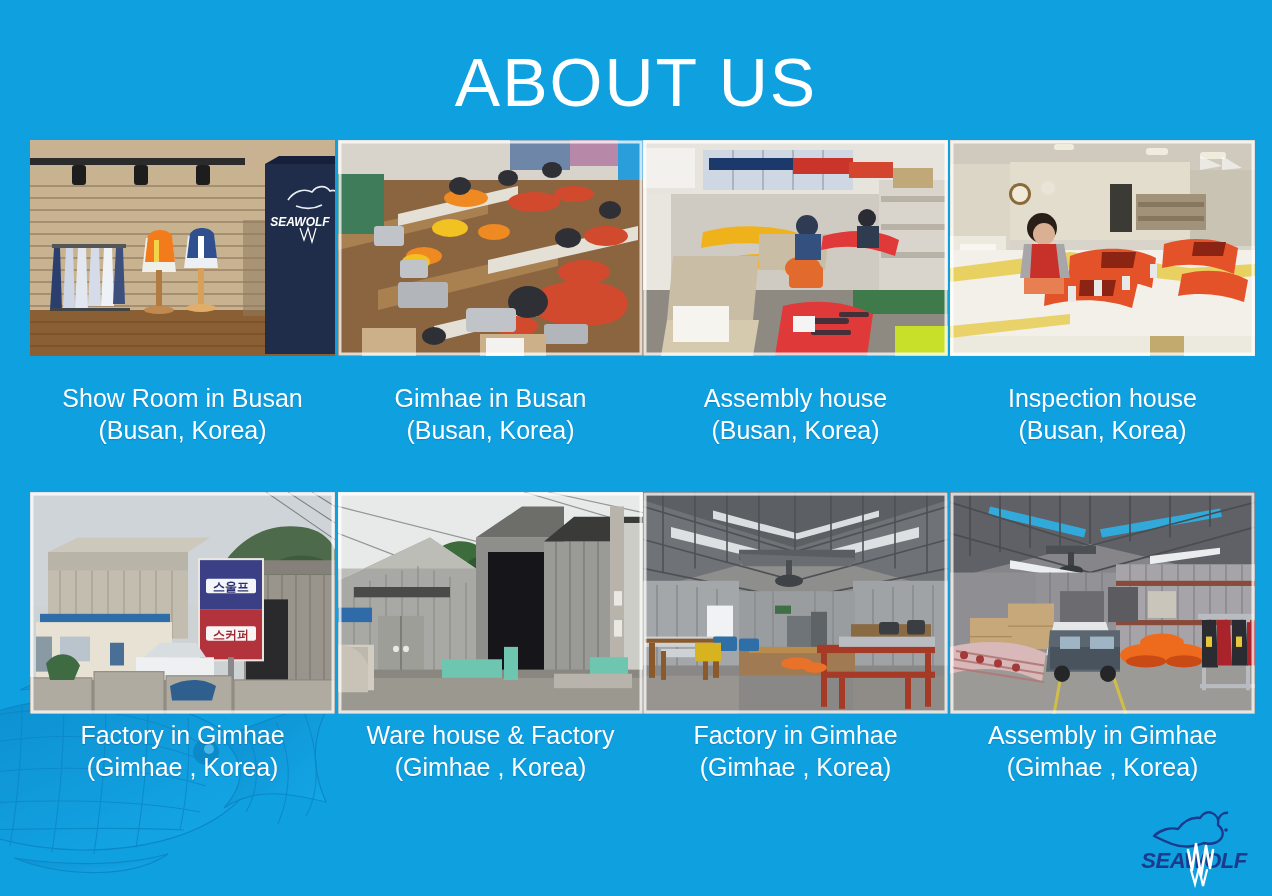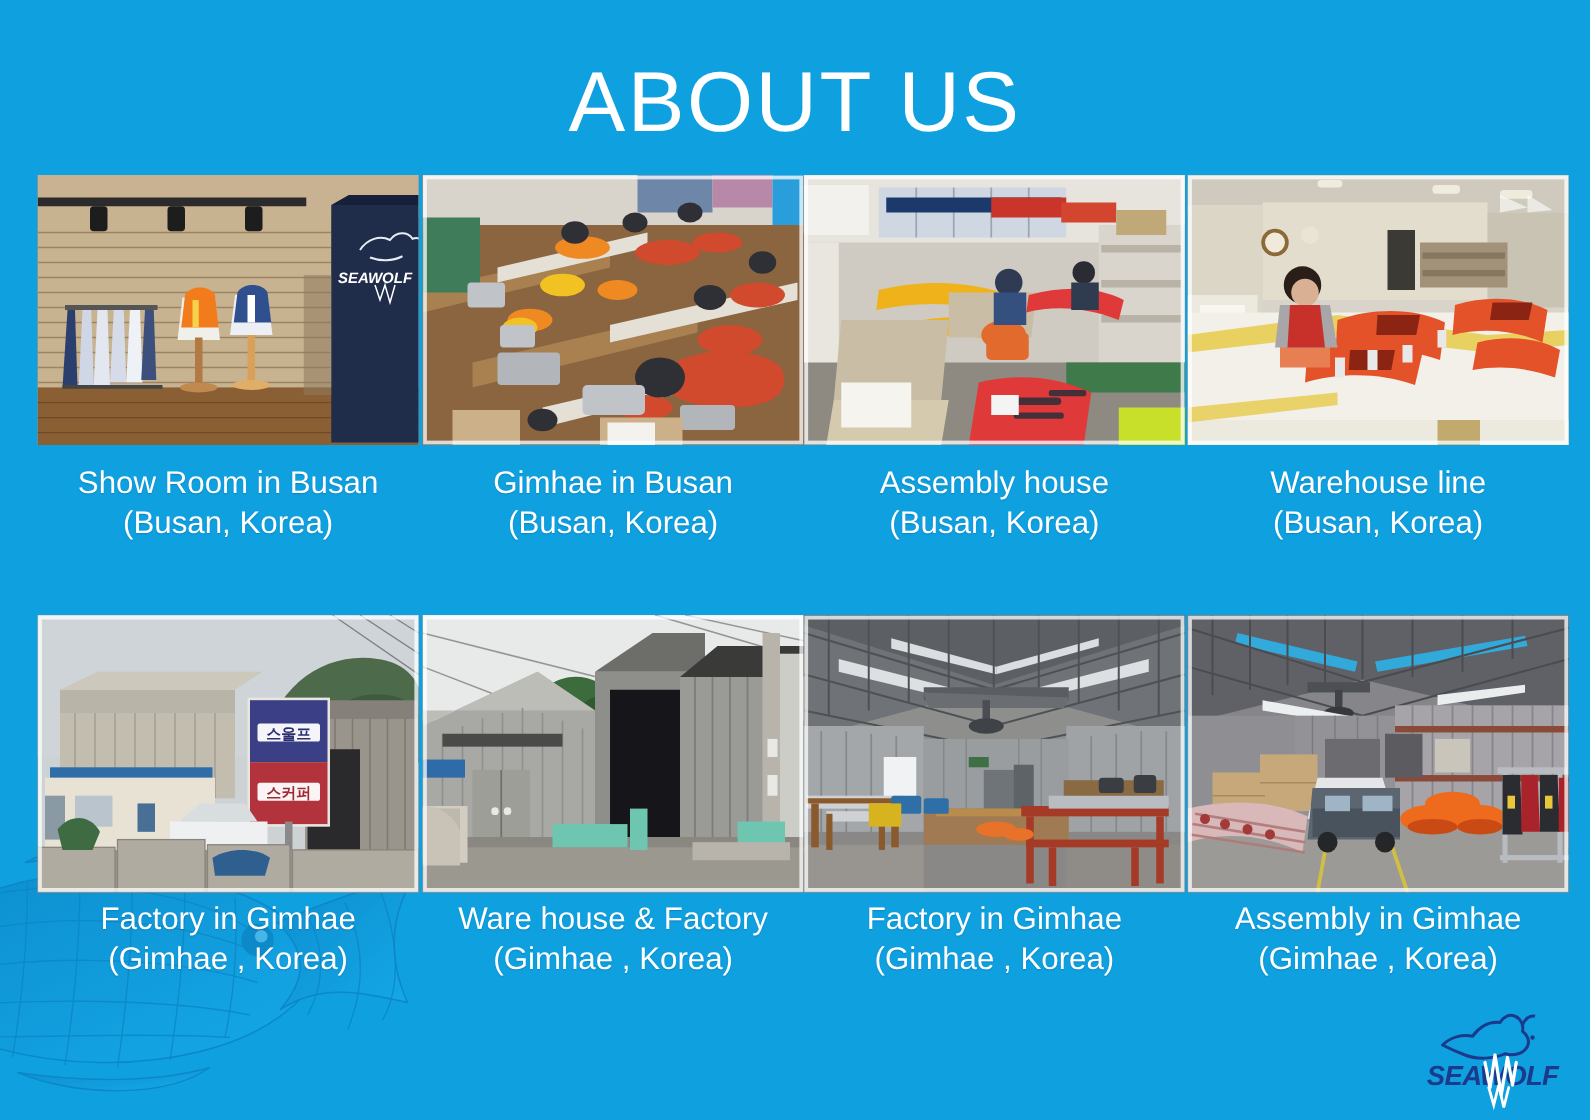--- a/index.html
+++ b/index.html
@@ -34,21 +34,21 @@
   .cell.c3{left:950px;}
 
   .photo{
     position:relative;width:305px;height:216px;overflow:hidden;
     background:#8d8d8d;display:block;
   }
   .row2 .photo{height:222px;}
   .photo svg{display:block;width:100%;height:100%;}
 
   .caption{
-    margin-top:14px;text-align:center;color:#ffffff;
+    margin-top:26px;text-align:center;color:#ffffff;
     font-size:25px;line-height:32px;font-weight:400;
     text-shadow:0 1px 1px rgba(0,60,110,.25);
     white-space:pre-line;
   }
   .row2 .caption{margin-top:5px;}
 
   
   .logo{position:absolute;right:18px;bottom:8px;width:120px;height:82px;}
   .logo svg{display:block;width:100%;height:100%;}
 </style>
@@ -328,21 +328,21 @@
             </g>
             <rect x="74" y="124" width="40" height="30" fill="#e87f52"></rect>
             <circle cx="92" cy="88" r="15" fill="#2a1f18"></circle>
             <circle cx="94" cy="94" r="11" fill="#d9b094"></circle>
             <path d="M74 104h40l6 34H70z" fill="#a8a6a8"></path>
             <path d="M82 104h24l4 34H80z" fill="#c8302a"></path>
             <rect x="200" y="196" width="34" height="20" fill="#c2a96e"></rect>
             <rect x="2" y="2" width="301" height="212" fill="none" stroke="#ffffff" stroke-width="3" opacity=".75"></rect>
           </svg>
         </div>
-        <div class="caption"><span>Warehouse line</span><br><span>(Busan, Korea)</span></div>
+        <div class="caption"><span>Inspection house</span><br><span>(Busan, Korea)</span></div>
       </div>
     </div>
 
     <div class="row row2">
 
       <div class="cell c0">
         <div class="photo">
           <svg viewBox="0 0 305 215" preserveAspectRatio="none" aria-hidden="true">
             <rect width="305" height="215" fill="#cdd2d4"></rect>
             <rect x="0" y="0" width="305" height="110" fill="#cfd4d8"></rect>

